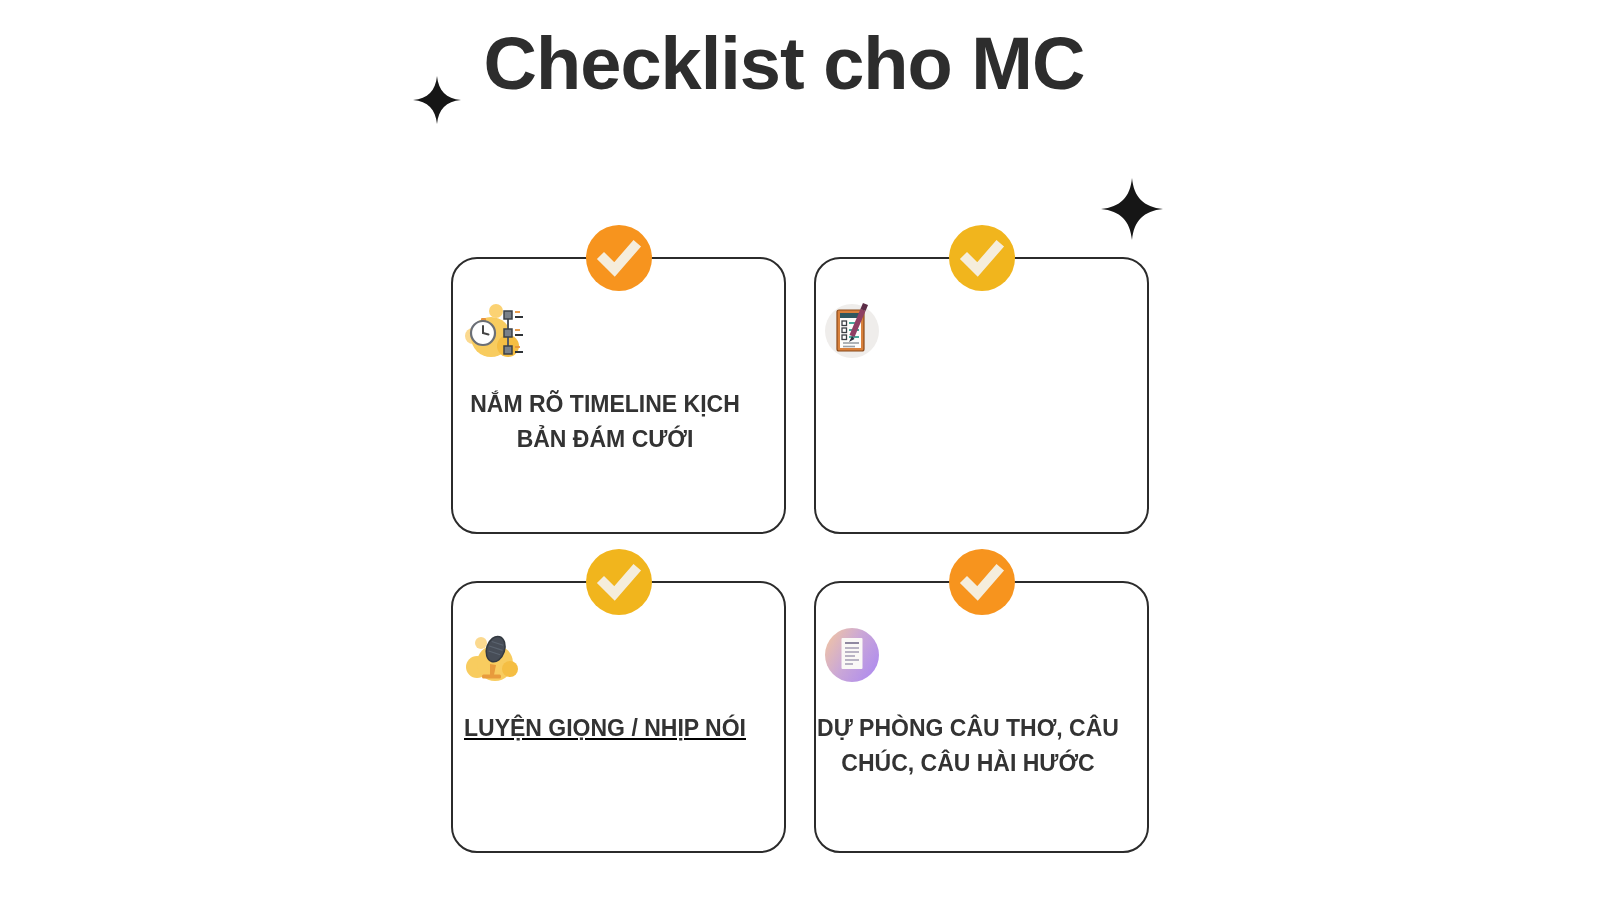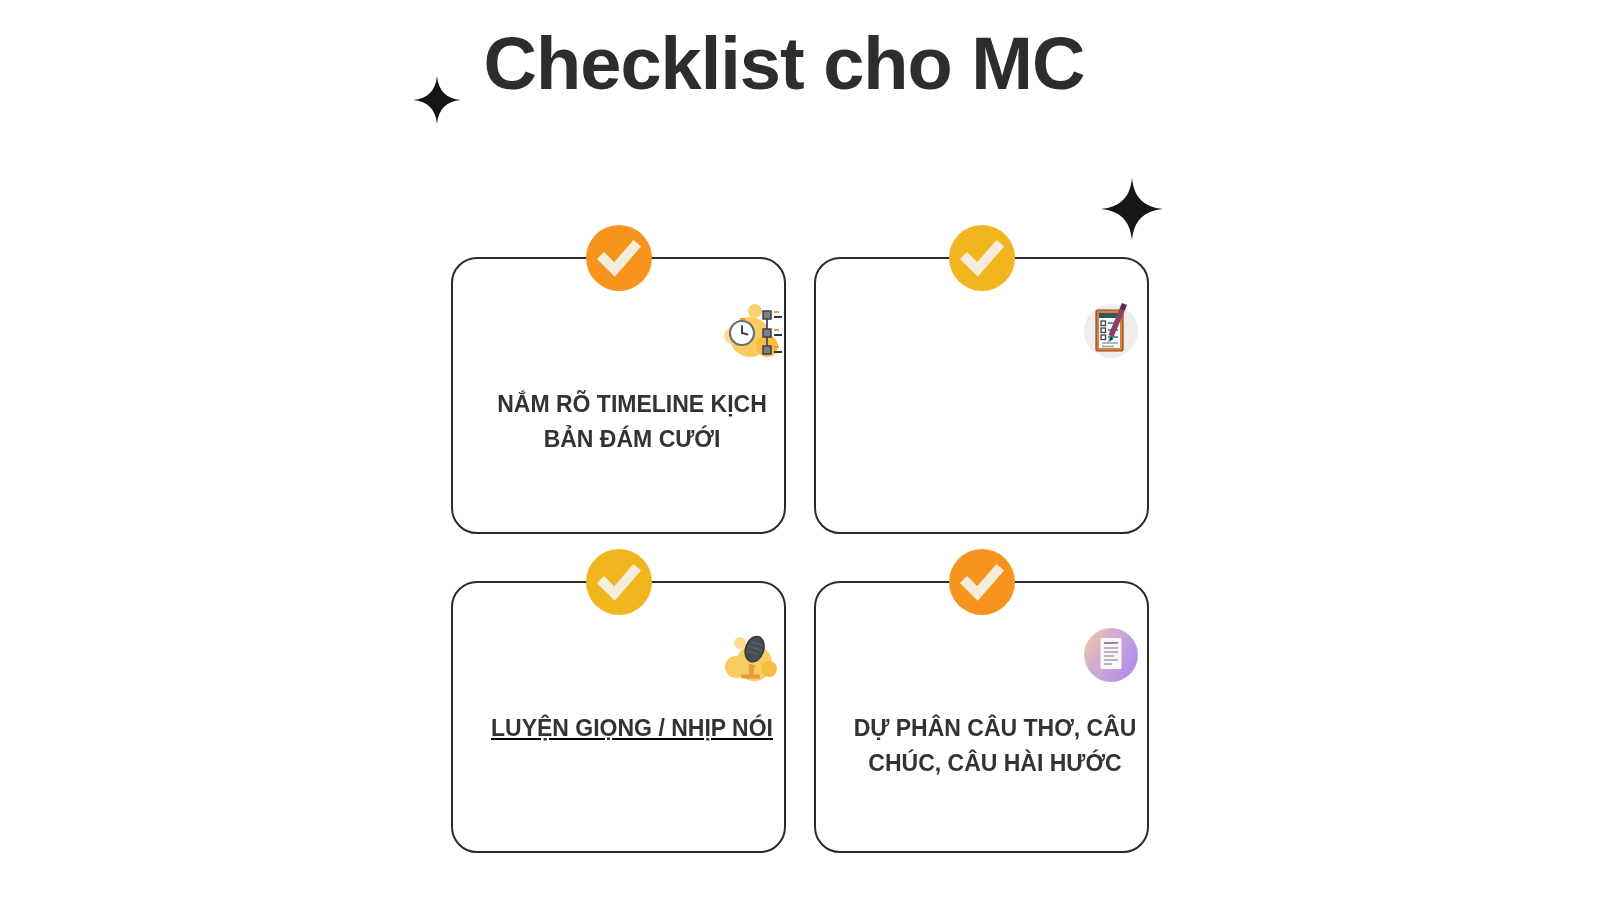--- a/index.html
+++ b/index.html
@@ -30,21 +30,21 @@
 
   .card {
     position: absolute;
     width: 335px;
     background: #ffffff;
     border: 2px solid #2b2b2b;
     border-radius: 26px;
     box-sizing: border-box;
     display: flex;
     flex-direction: column;
-    align-items: flex-end;
+    align-items: flex-start;
   }
   .card-1 { left: 451px; top: 257px; height: 277px; }
   .card-2 { left: 814px; top: 257px; height: 277px; }
   .card-3 { left: 451px; top: 581px; height: 272px; text-decoration: underline; }
   .card-4 { left: 814px; top: 581px; height: 272px; }
 
   .badge {
     position: absolute;
     top: -34px;
     left: 50%;
@@ -183,16 +183,16 @@
         <circle cx="36" cy="36" r="27" fill="url(#docGrad)"></circle>
         <rect x="25.5" y="19" width="21" height="31" rx="1" fill="#FAF8F6"></rect>
         <line x1="29" y1="24" x2="43" y2="24" stroke="#8f88a0" stroke-width="2"></line>
         <line x1="29" y1="29" x2="43" y2="29" stroke="#a9a2b8" stroke-width="1.6"></line>
         <line x1="29" y1="33" x2="43" y2="33" stroke="#a9a2b8" stroke-width="1.6"></line>
         <line x1="29" y1="37" x2="39" y2="37" stroke="#a9a2b8" stroke-width="1.6"></line>
         <line x1="29" y1="41" x2="43" y2="41" stroke="#a9a2b8" stroke-width="1.6"></line>
         <line x1="29" y1="45" x2="37" y2="45" stroke="#a9a2b8" stroke-width="1.6"></line>
       </svg>
     </div>
-    <div class="card-label">DỰ PHÂN CÂU THƠ, CÂU CHÚC, CÂU HÀI HƯỚC</div>
+    <div class="card-label">DỰ PHÒNG CÂU THƠ, CÂU CHÚC, CÂU HÀI HƯỚC</div>
   </div>
 
 </div>
 
 </body></html>

